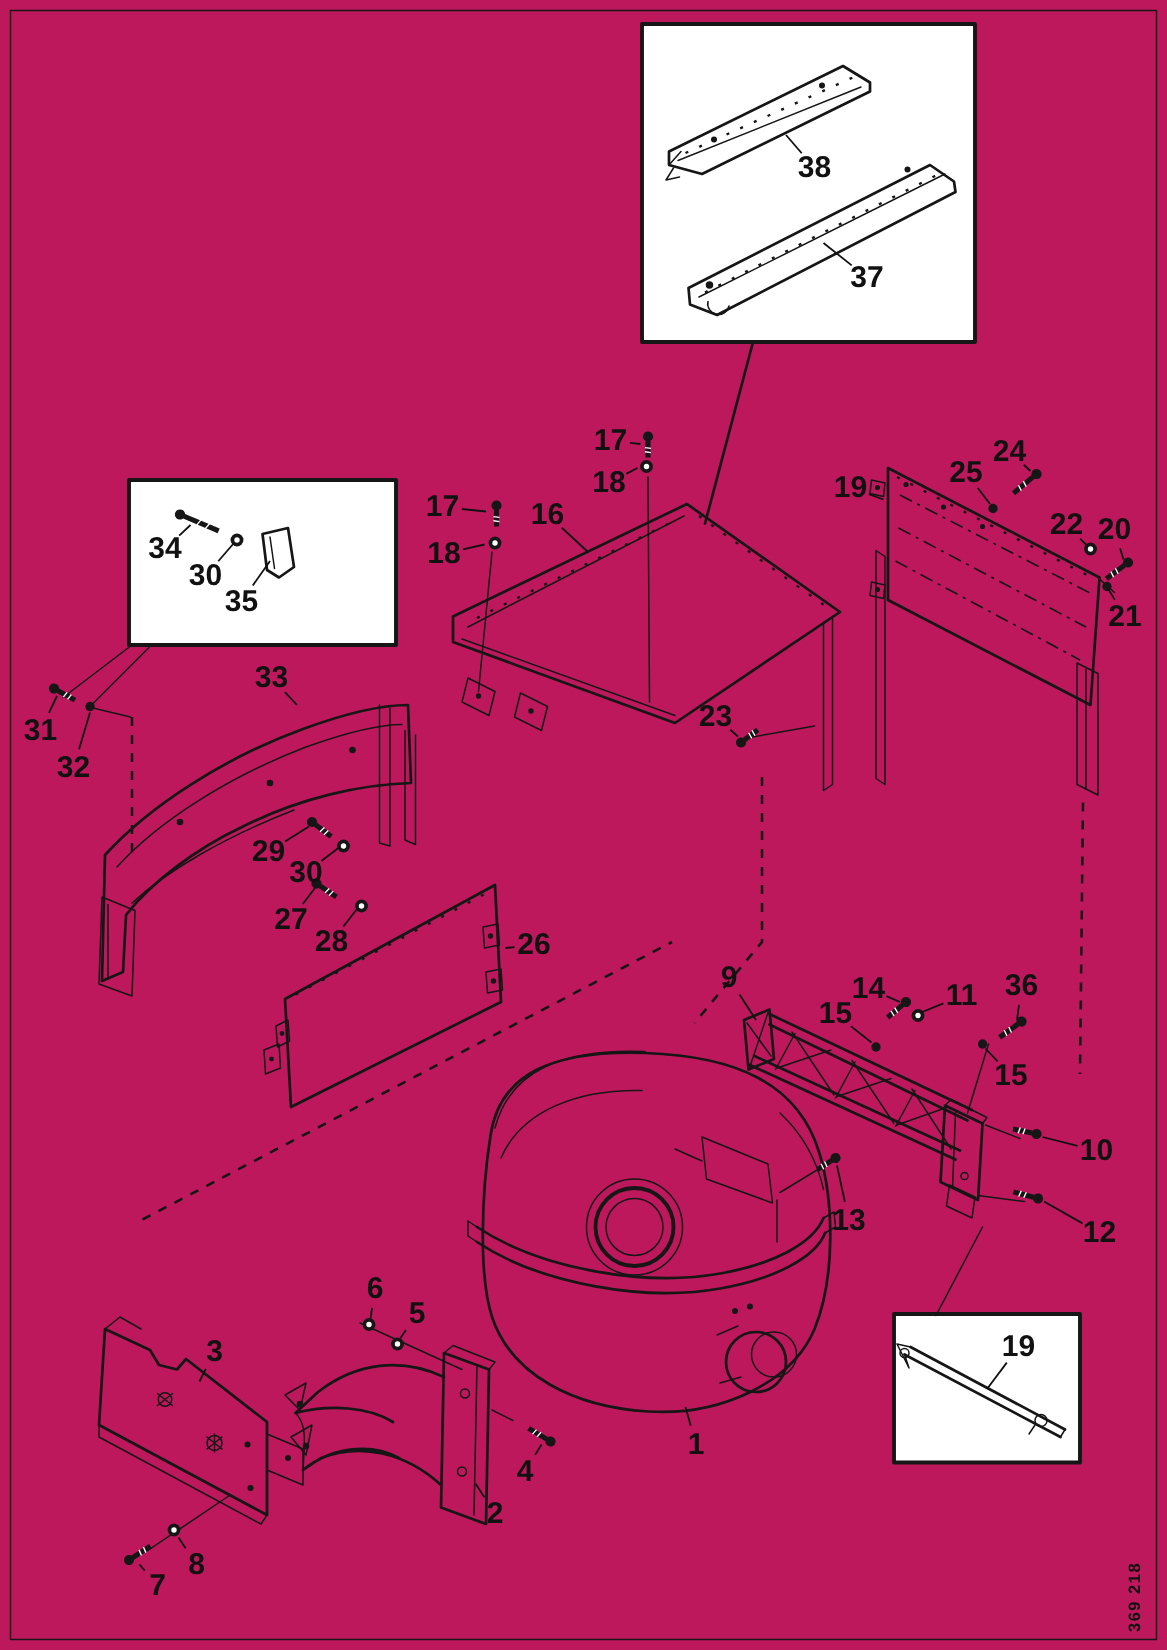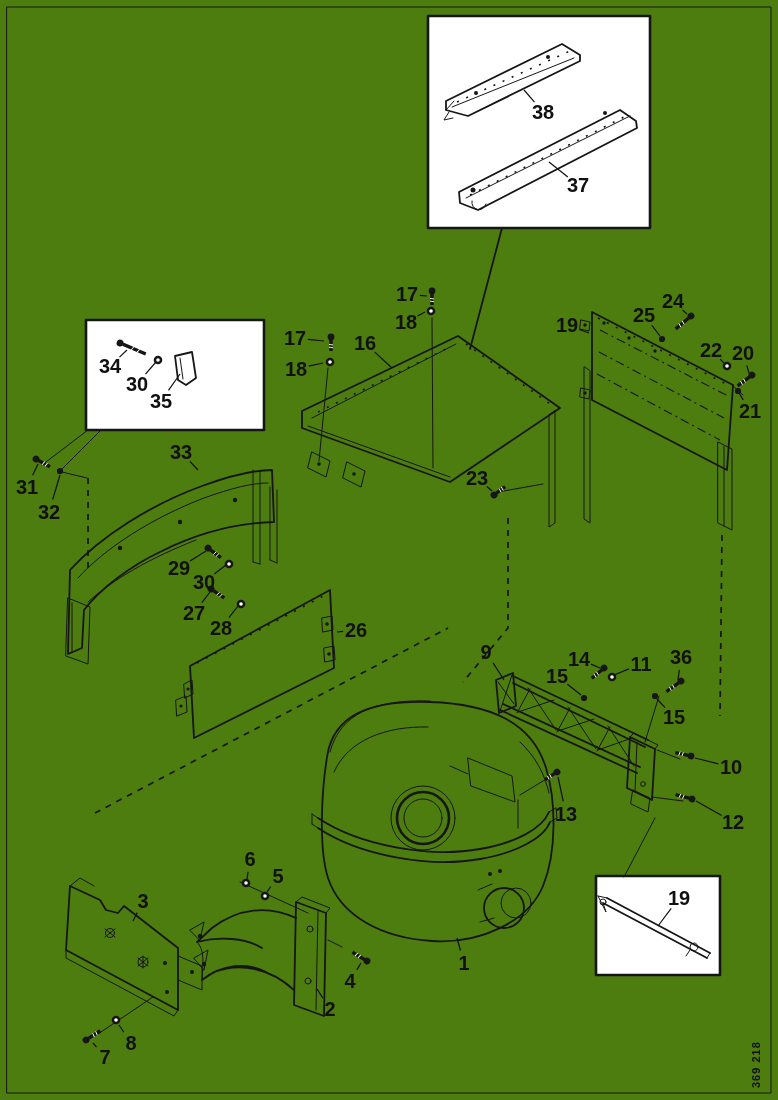--- a/index.html
+++ b/index.html
@@ -1,16 +1,16 @@
 <!DOCTYPE html>
 <html><head>
 <meta charset="utf-8">
 <style>
   html,body{margin:0;padding:0;background:#e8e8e8;}
-  .page{position:relative;width:778px;height:1100px;background:#4d7c0f;overflow:hidden;
+  .page{position:relative;width:778px;height:1100px;background:#be185d;overflow:hidden;
         font-family:"Liberation Sans", sans-serif;}
   svg{display:block;}
   .art{stroke:#161616;fill:none;stroke-width:1.8;stroke-linejoin:round;stroke-linecap:round;}
   .art-thin{stroke:#161616;fill:none;stroke-width:1;stroke-linejoin:round;stroke-linecap:round;}
   .art-thick{stroke:#161616;fill:none;stroke-width:2.6;stroke-linejoin:round;}
   .fillwhite{fill:#ffffff;}
   .dashline{stroke:#161616;fill:none;stroke-width:1.7;stroke-dasharray:6 6;}
   .hatch{stroke:#161616;fill:none;stroke-width:1.6;stroke-dasharray:2 8;}
   .hatch2{stroke:#161616;fill:none;stroke-width:1.1;stroke-dasharray:9 4 2 4;}
   .dot{fill:#161616;stroke:none;}

